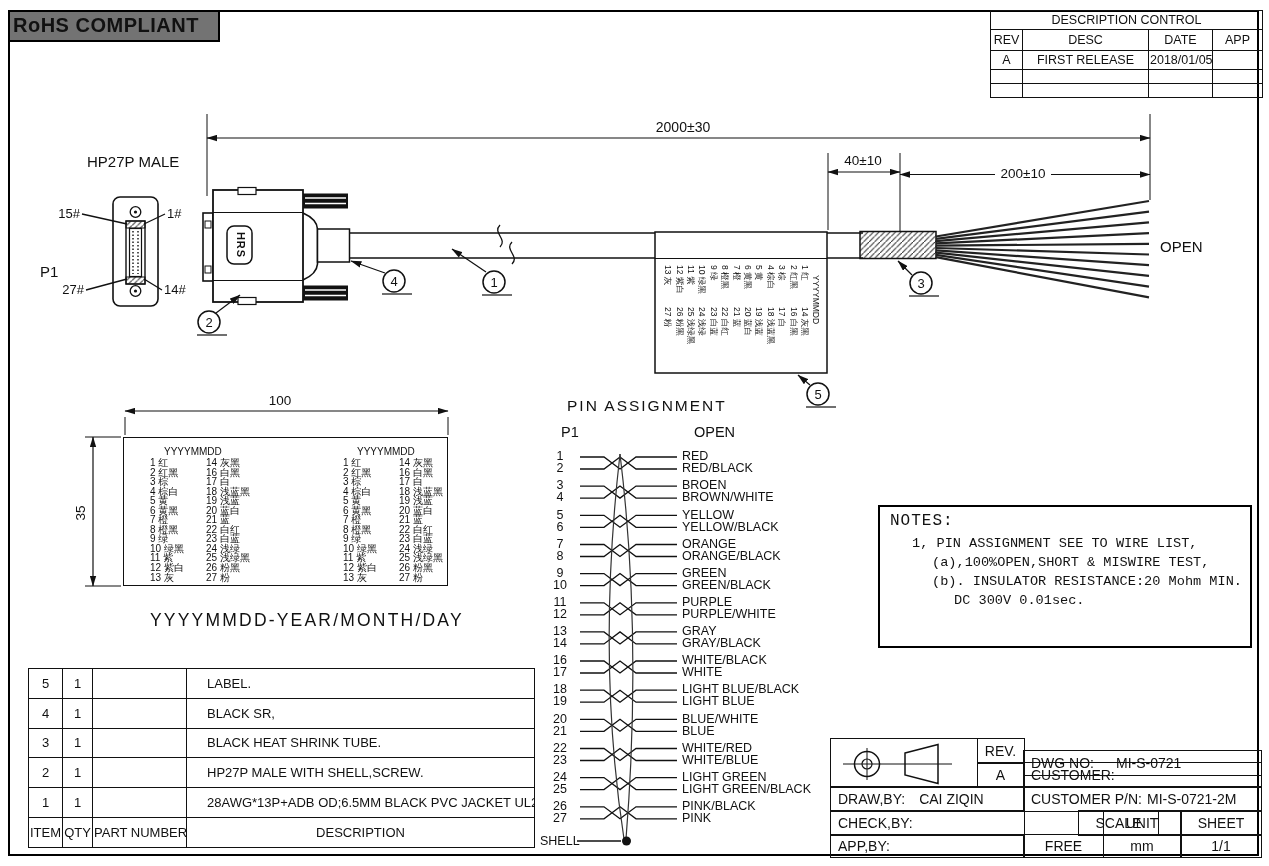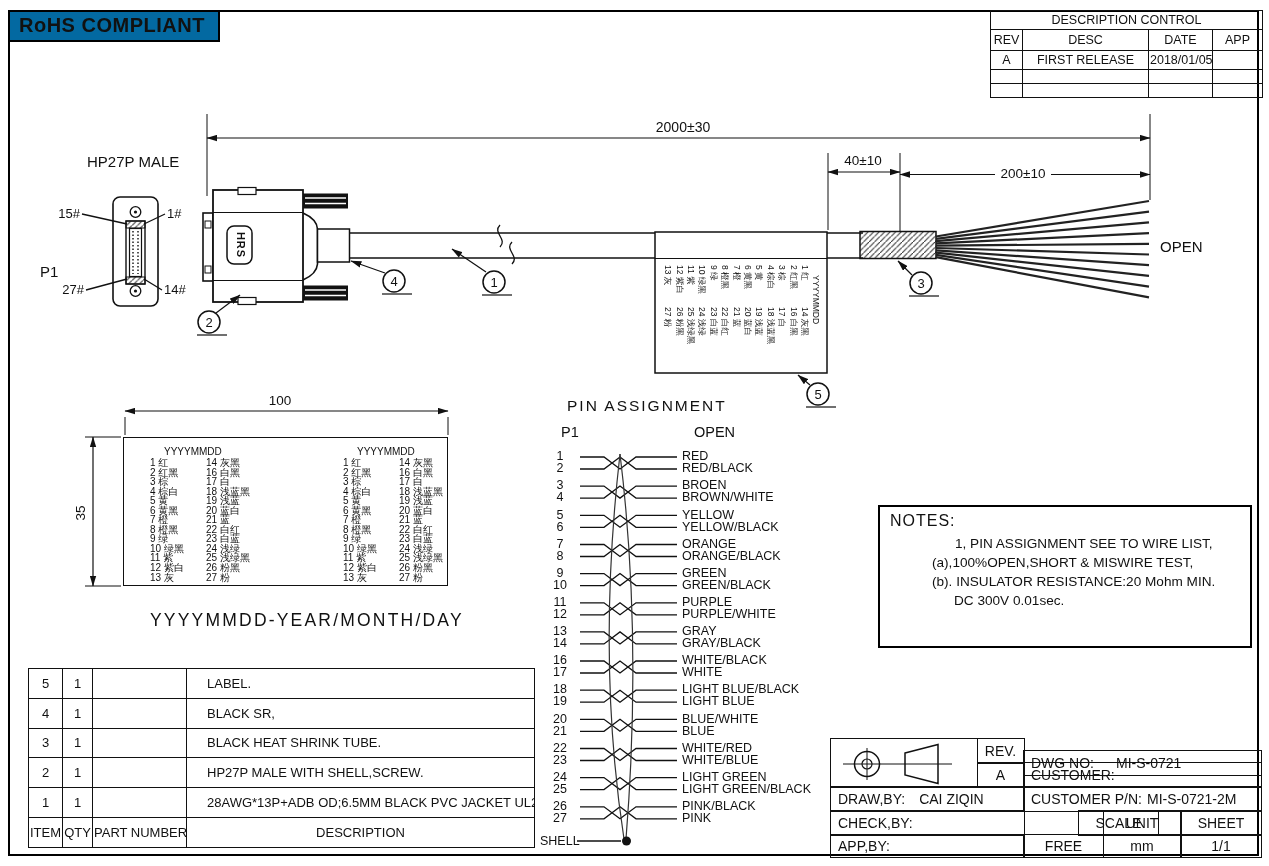--- a/index.html
+++ b/index.html
@@ -5,36 +5,36 @@
   html,body{margin:0;padding:0;background:#fff;}
   body{width:1269px;height:866px;overflow:hidden;font-family:"Liberation Sans",sans-serif;color:#111;}
   .sheet{position:relative;width:1269px;height:866px;background:#fff;}
   #art{position:absolute;left:0;top:0;z-index:1;}
   #art text{fill:#111;font-family:"Liberation Sans",sans-serif;}
   .ln{fill:none;stroke:#111;stroke-width:1.3px;}
   .ln2{fill:none;stroke:#333;stroke-width:1.2px;}
   .pin-num,.pin-color{font-size:12.5px;}
   .html-layer{position:absolute;left:0;top:0;z-index:2;width:1269px;height:866px;}
   .sheet-border{position:absolute;left:8px;top:10px;width:1251px;height:846px;border:2.5px solid #000;box-sizing:border-box;pointer-events:none;}
-  .rohs{position:absolute;left:8px;top:10px;width:212px;height:32px;border:2.5px solid #000;box-sizing:border-box;background:#0369a1;font-size:20px;font-weight:bold;line-height:27px;padding-left:9px;letter-spacing:.5px;}
+  .rohs{position:absolute;left:8px;top:10px;width:212px;height:32px;border:2.5px solid #000;box-sizing:border-box;background:#737373;font-size:20px;font-weight:bold;line-height:27px;padding-left:3px;letter-spacing:.5px;}
   table{border-collapse:collapse;position:absolute;table-layout:fixed;background:transparent;}
   td{border:1.5px solid #111;text-align:center;overflow:hidden;white-space:nowrap;}
   #desc-table{left:990px;top:10px;width:272px;}
   #desc-table td{font-size:12.5px;}
   #desc-table tr.t td{height:16px;}
   #desc-table tr.h td{height:18px;}
   #desc-table tr.r td{height:16px;}
   #desc-table tr.e td{height:11px;}
   #bom-table{left:28px;top:668px;width:506px;}
   #bom-table td{font-size:13px;height:26.8px;}
   #bom-table td.desc{text-align:left;padding-left:20px;}
-  .notes-box{position:absolute;left:878px;top:505px;width:374px;height:143px;border:2px solid #000;box-sizing:border-box;}
+  .notes-box{position:absolute;left:878px;top:505px;width:374px;height:143px;border:2px solid #000;box-sizing:border-box;font-family:Liberation Mono, monospace;}
   .notes-title{font-size:16px;margin:5px 0 4px 10px;letter-spacing:1px;}
   .note-line{font-size:13.6px;line-height:19px;white-space:nowrap;}
-  .ind1{padding-left:44px;margin-left:31px;}
+  .ind1{padding-left:32px;}
   .ind2{padding-left:52px;}
   .ind3{padding-left:74px;}
   .label-rect{position:absolute;left:123px;top:437px;width:325px;height:149px;border:1.5px solid #111;box-sizing:border-box;background:#fff;}
   .wl-group{position:absolute;width:150px;}
   .wl-head{font-size:10px;line-height:11px;padding-left:14px;margin-bottom:1px;white-space:nowrap;}
   .wl-row{font-size:10px;line-height:9.55px;white-space:nowrap;}
   .wl-left{display:inline-block;width:56px;}
   .caption{position:absolute;left:150px;top:610px;font-size:17.5px;letter-spacing:2.2px;white-space:nowrap;}
   .clabel{position:absolute;left:658px;top:262px;width:166px;height:108px;overflow:visible;}
   .clabel-in{position:absolute;left:32px;top:-26px;width:102px;height:160px;transform:rotate(90deg);transform-origin:center;}

